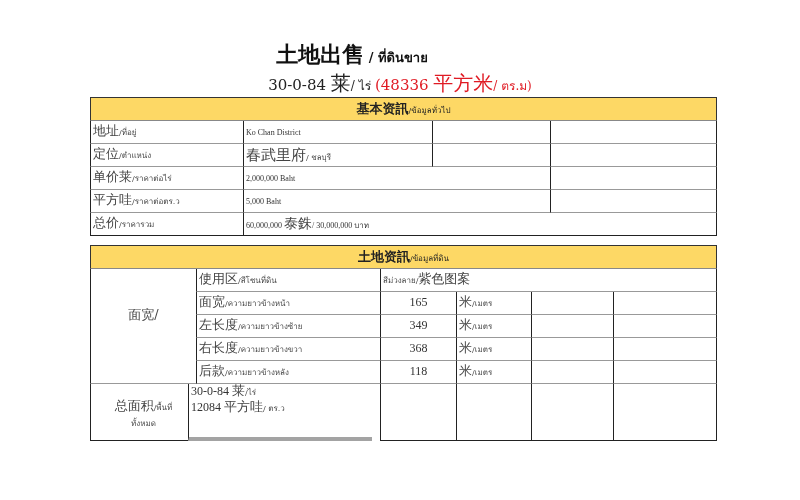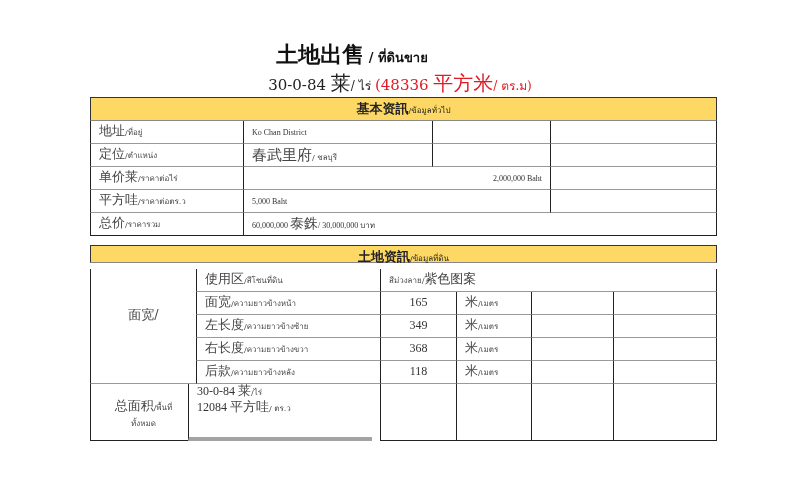--- a/index.html
+++ b/index.html
@@ -10,21 +10,21 @@
   .subtitle { position:absolute; left:0; width:800px; top:70px; text-align:center; font-size:15px; color:#222; }
   .subtitle .cn { font-size:20px; }
   .subtitle .th { font-size:12px; }
   .subtitle .red { color:#e01b24; }
   .subtitle .red .cn { font-size:20px; }
 
   .abs { position:absolute; box-sizing:border-box; }
   .hdr { background:#fdd865; border:1px solid #333; border-bottom:1px solid #888; text-align:center;
          font-size:13px; font-weight:bold; line-height:22px; }
   .hdr .th { font-size:8px; font-weight:normal; }
-  .cell { border-left:1px solid #222; border-bottom:1px solid #999; font-size:13px; padding:2px 8px; line-height:16px; color:#444; white-space:nowrap; overflow:hidden; }
+  .cell { border-left:1px solid #222; border-bottom:1px solid #999; font-size:13px; padding:2px 2px; line-height:16px; color:#444; white-space:nowrap; overflow:hidden; }
   .cell.rb { border-right:1px solid #222; }
   .cell.center { text-align:center; }
   .cell .lbl-th { font-size:8px; }
   .cell .val { font-size:8px; font-family:"Liberation Serif", serif; color:#333; }
   .cell .num { font-size:12px; font-family:"Liberation Serif", serif; color:#333;text-align:right; }
 </style>
 </head>
 <body>
 
 <div class="title">
@@ -43,31 +43,31 @@
 <div class="abs cell" style="left:243px; top:121px; width:189px; height:23px;"><span class="val">Ko Chan District</span></div>
 <div class="abs cell" style="left:432px; top:121px; width:118px; height:23px;"></div>
 <div class="abs cell rb" style="left:550px; top:121px; width:167px; height:23px;"></div>
 
 <div class="abs cell" style="left:90px; top:144px; width:153px; height:23px;"><span>定位</span><span class="lbl-th">/ตำแหน่ง</span></div>
 <div class="abs cell" style="left:243px; top:144px; width:189px; height:23px; font-size:15px; line-height:18px;"><span>春武里府</span><span class="lbl-th">/ ชลบุรี</span></div>
 <div class="abs cell" style="left:432px; top:144px; width:118px; height:23px;"></div>
 <div class="abs cell rb" style="left:550px; top:144px; width:167px; height:23px;"></div>
 
 <div class="abs cell" style="left:90px; top:167px; width:153px; height:23px;"><span>单价莱</span><span class="lbl-th">/ราคาต่อไร่</span></div>
-<div class="abs cell" style="left:243px; top:167px; width:307px; height:23px;text-align:right;"><span class="val">2,000,000 Baht</span></div>
+<div class="abs cell" style="left:243px; top:167px; width:307px; height:23px;"><span class="val">2,000,000 Baht</span></div>
 <div class="abs cell rb" style="left:550px; top:167px; width:167px; height:23px;"></div>
 
 <div class="abs cell" style="left:90px; top:190px; width:153px; height:23px;"><span>平方哇</span><span class="lbl-th">/ราคาต่อตร.ว</span></div>
 <div class="abs cell" style="left:243px; top:190px; width:307px; height:23px;"><span class="val">5,000 Baht</span></div>
 <div class="abs cell rb" style="left:550px; top:190px; width:167px; height:23px;"></div>
 
 <div class="abs cell" style="left:90px; top:213px; width:153px; height:23px; border-bottom:1px solid #222;"><span>总价</span><span class="lbl-th">/ราคารวม</span></div>
 <div class="abs cell rb" style="left:243px; top:213px; width:474px; height:23px; border-bottom:1px solid #222;"><span class="val">60,000,000 </span><span style="font-size:14px;">泰銖</span><span class="val">/ 30,000,000 บาท</span></div>
 
-<div class="abs hdr" style="left:90px; top:245px; width:627px; height:18px;">
+<div class="abs hdr" style="left:90px; top:245px; width:627px; height:24px;">
   <span>土地资訊</span><span class="th">/ข้อมูลที่ดิน</span>
 </div>
 
 <div class="abs cell" style="left:90px; top:269px; width:106px; height:115px; border-bottom:1px solid #999;">
   <div style="position:absolute; top:36px; left:0; width:100%; text-align:center; line-height:20px;">
     <div>面宽/</div>
   </div>
 </div>
 
 <div class="abs cell" style="left:196px; top:269px; width:184px; height:23px;"><span>使用区</span><span class="lbl-th">/สีโซนที่ดิน</span></div>

